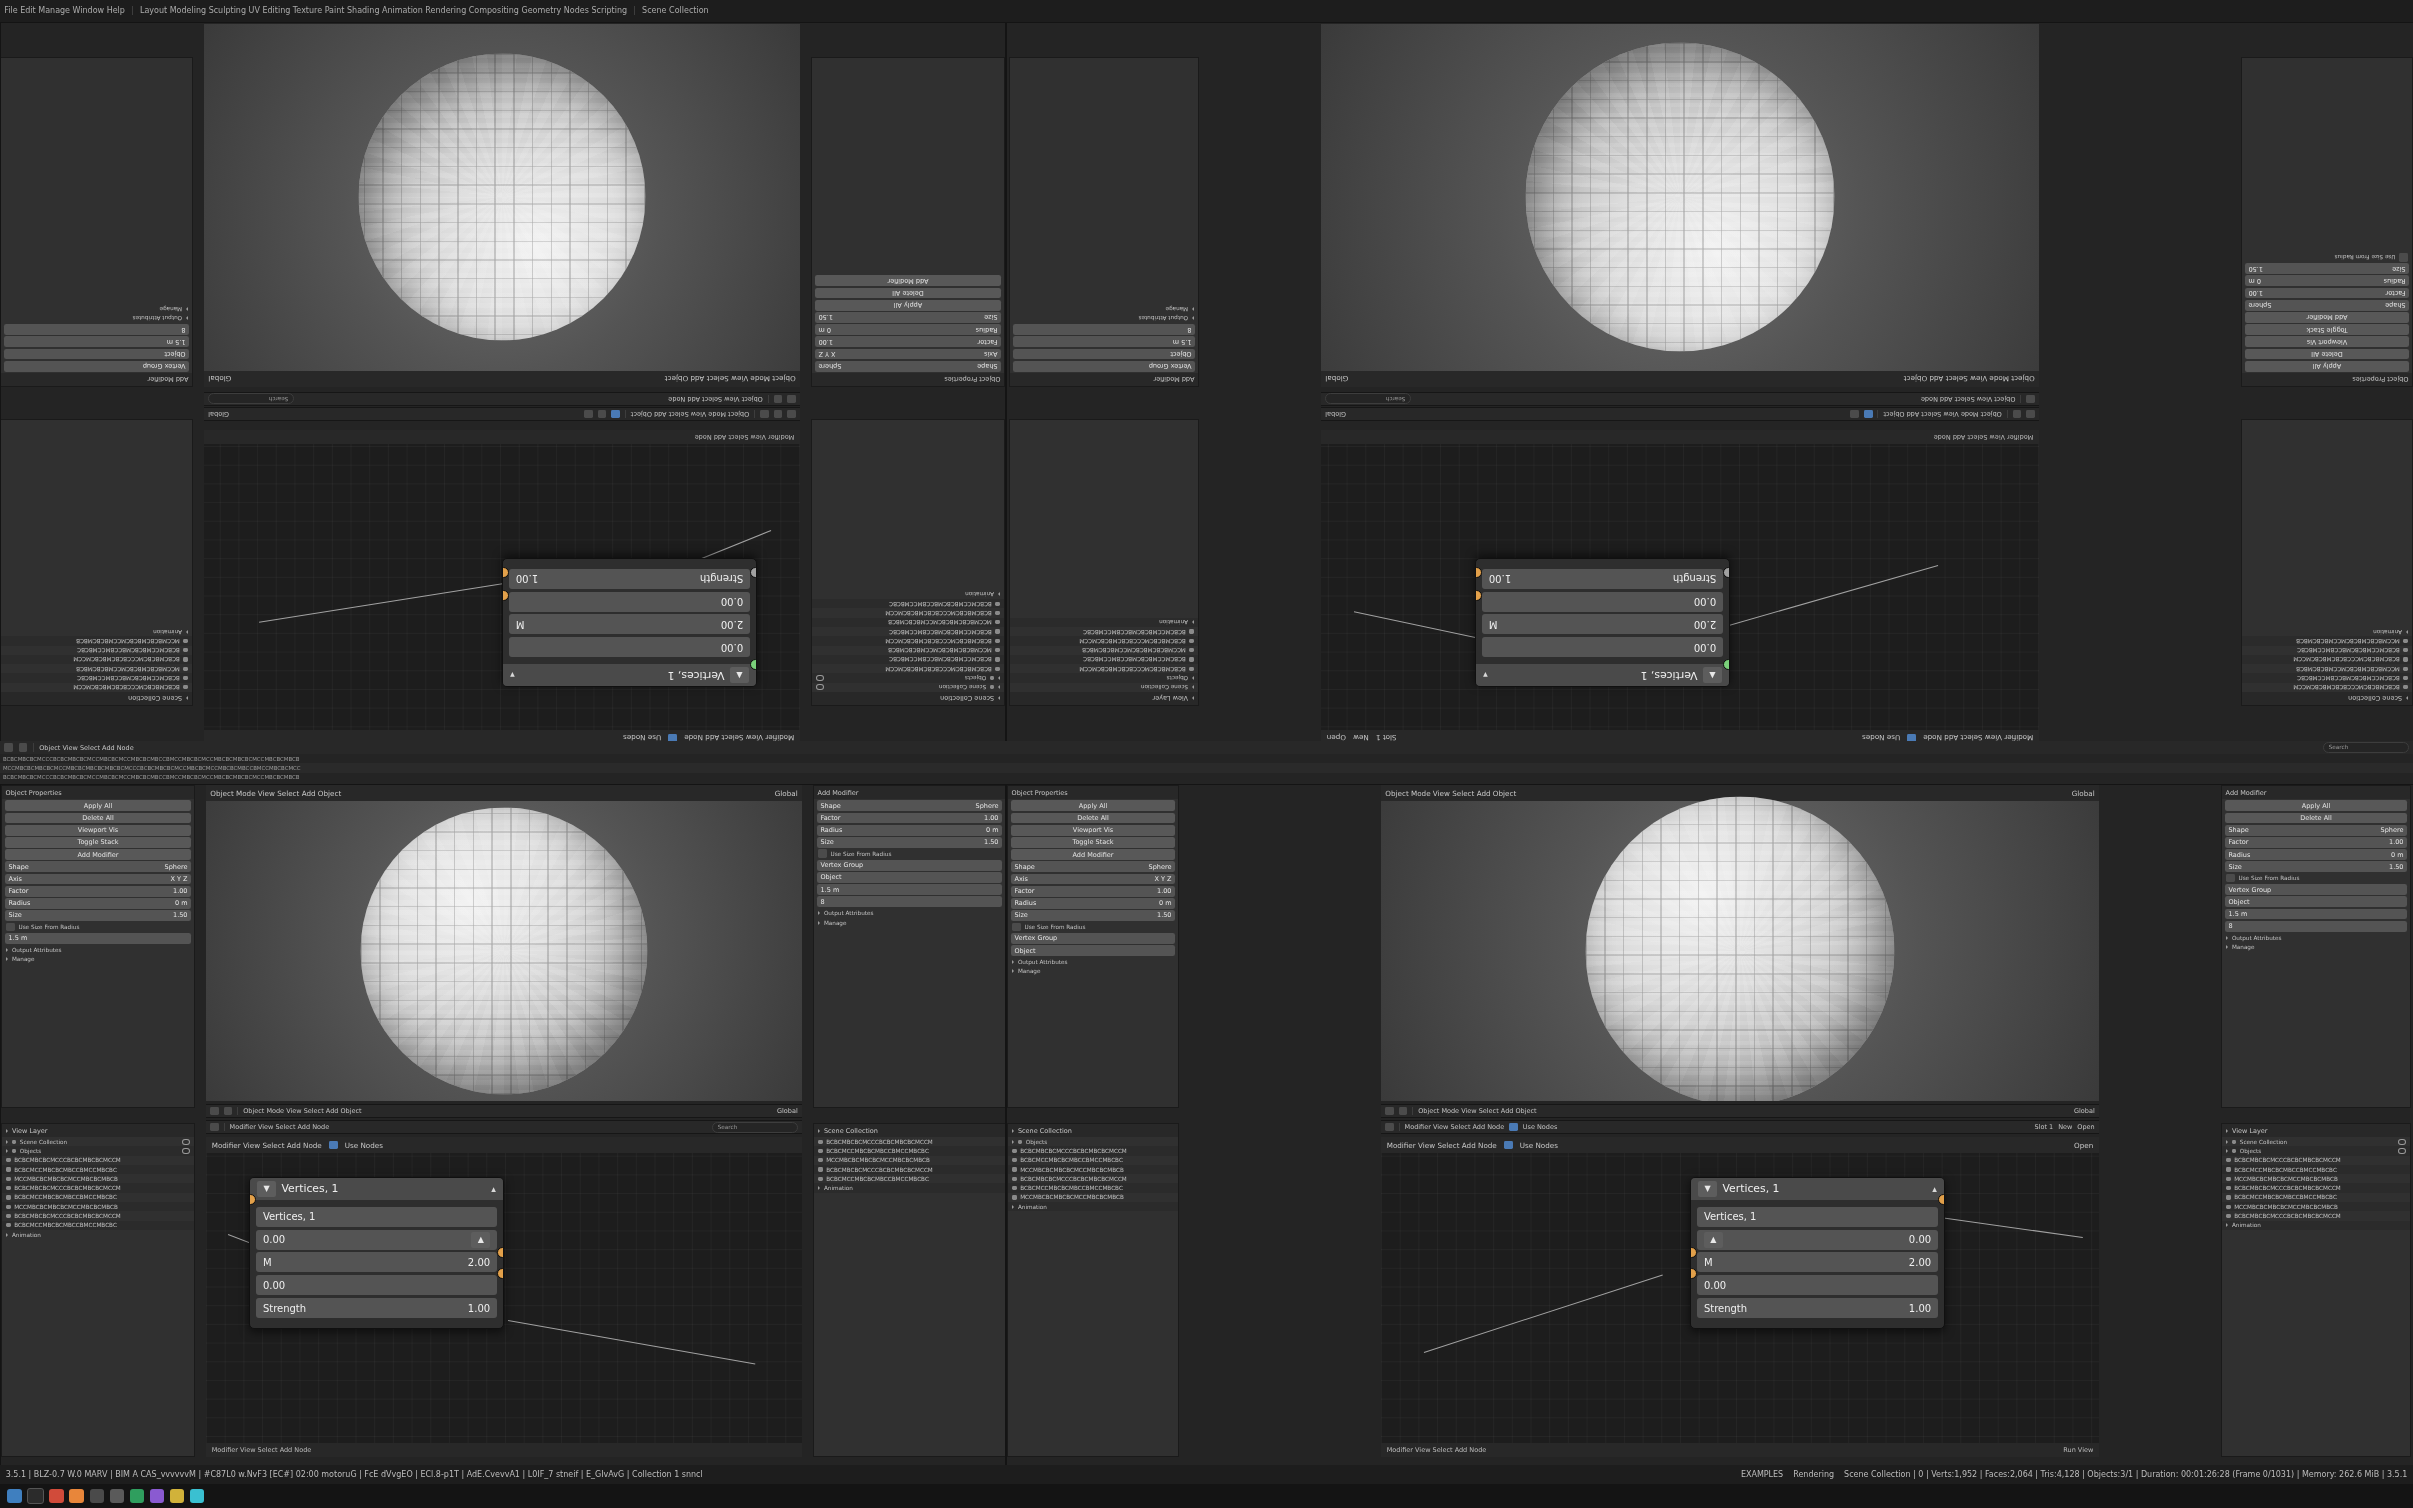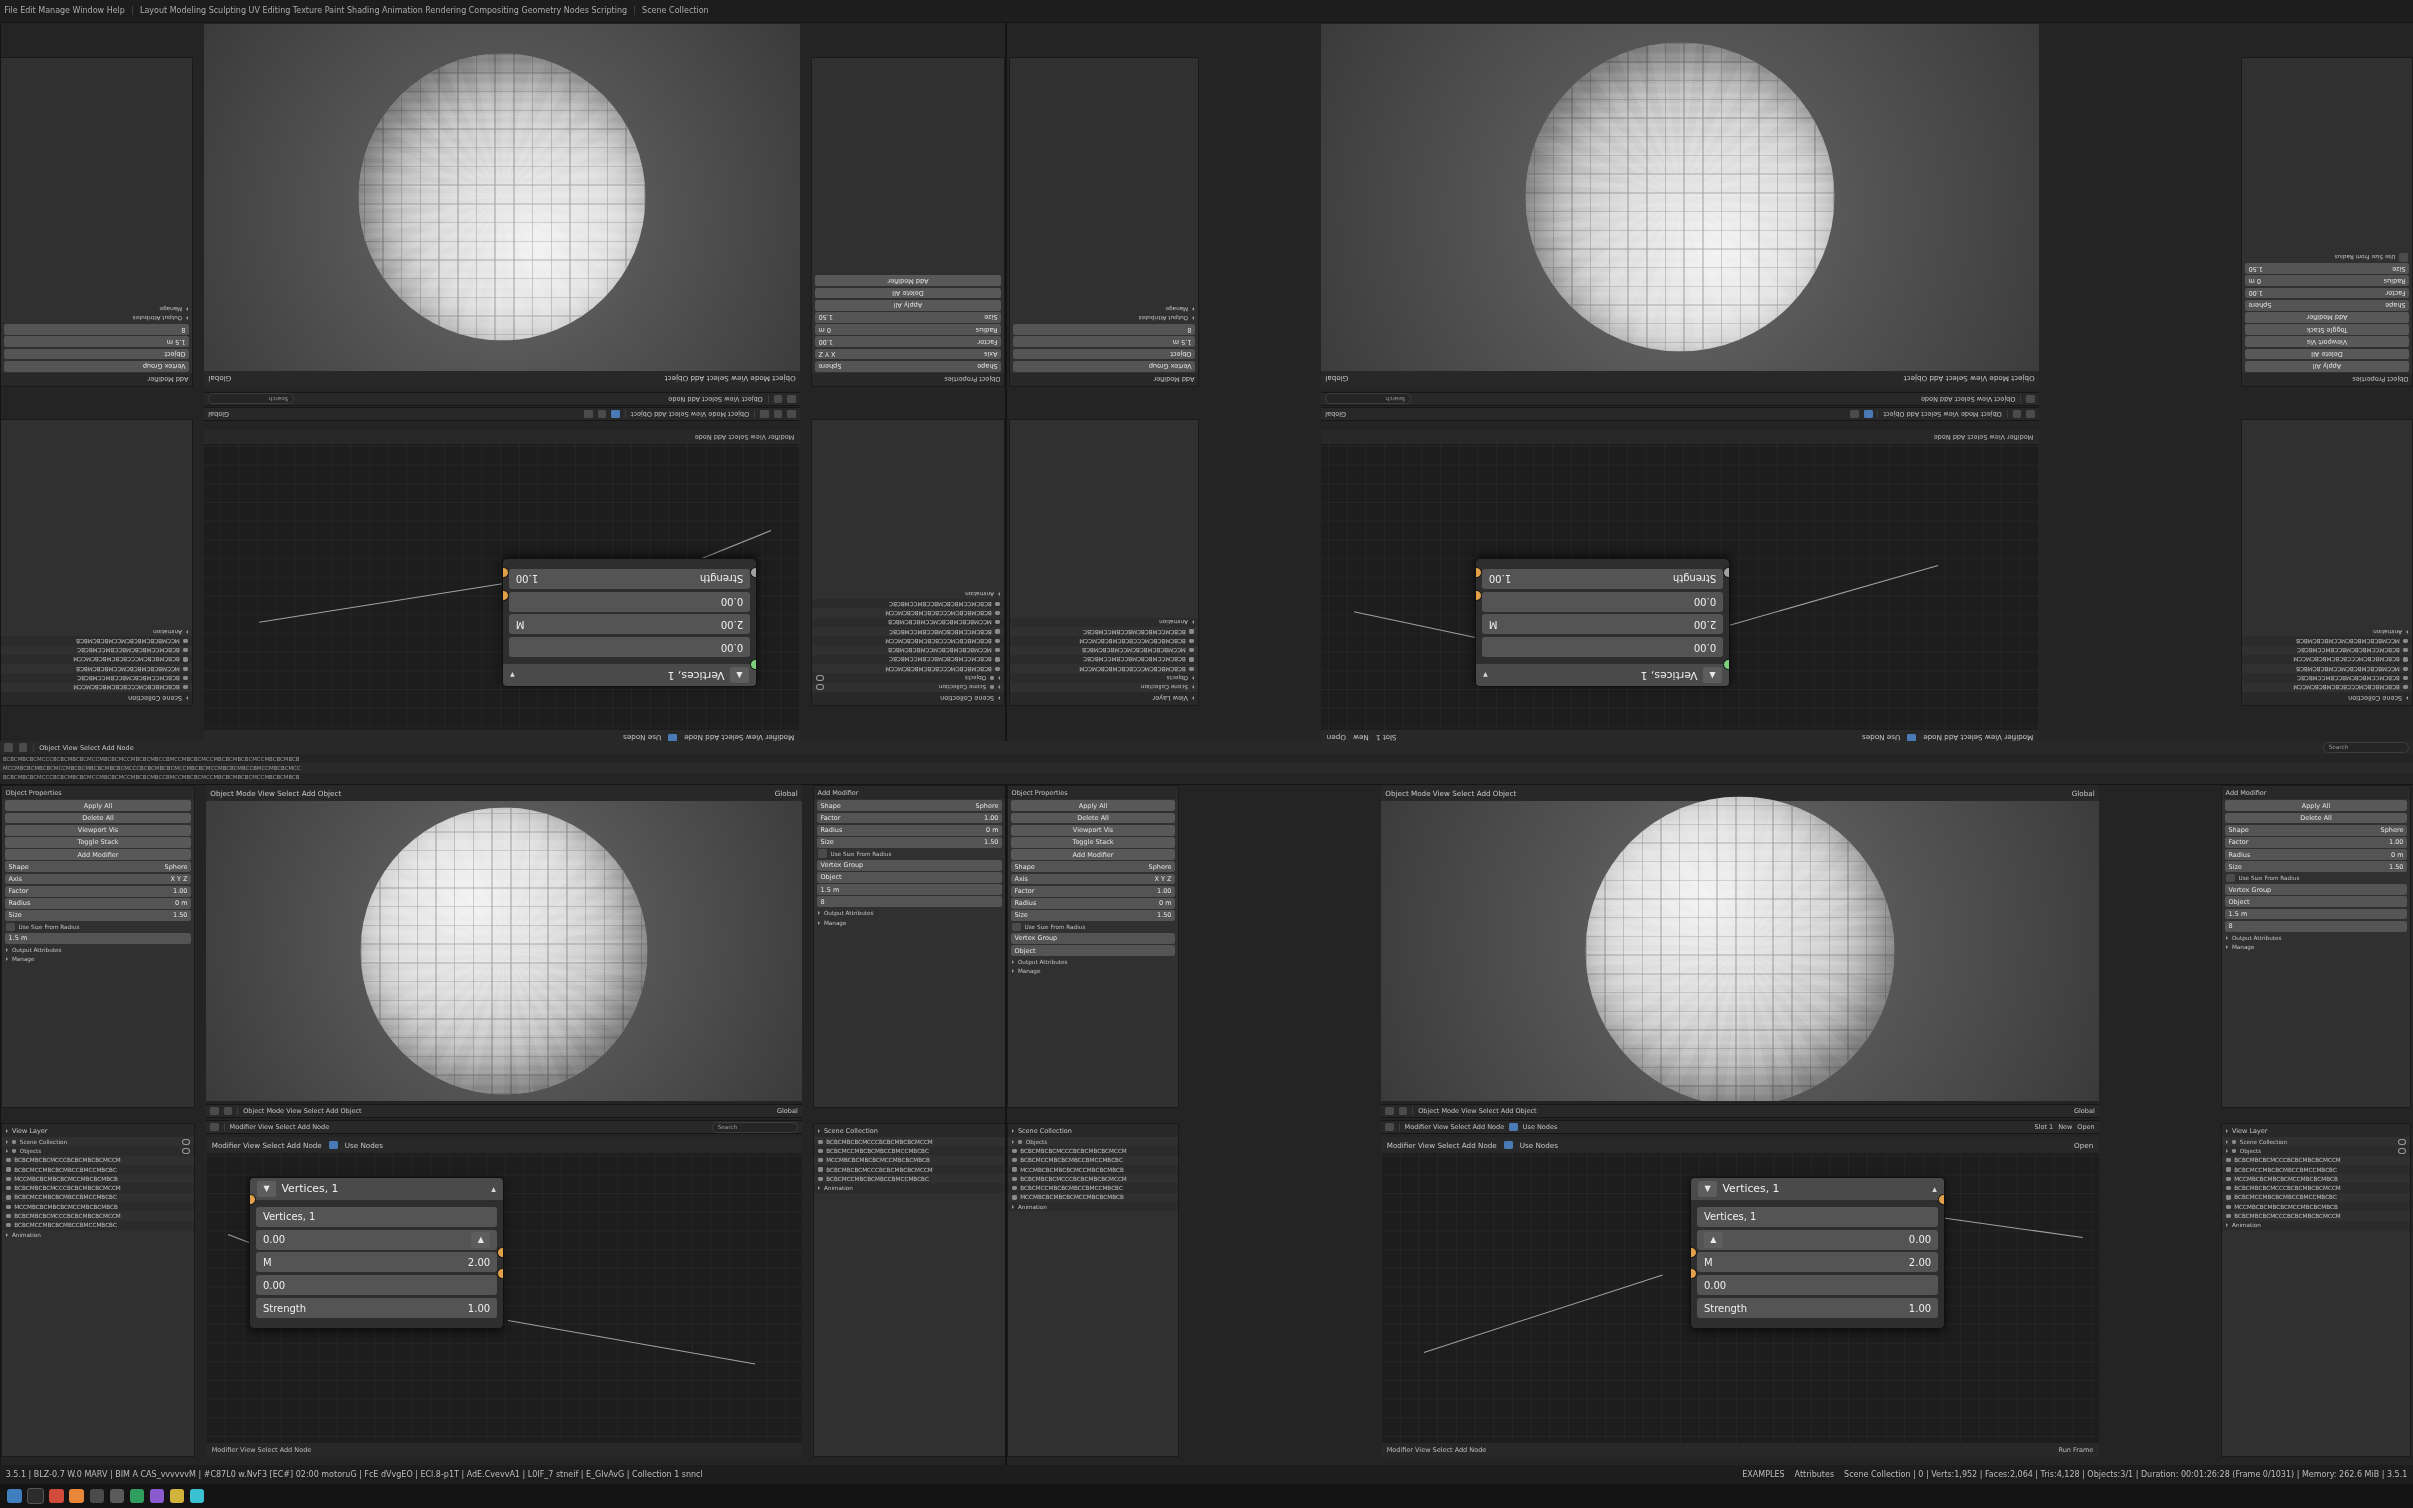--- a/index.html
+++ b/index.html
@@ -967,21 +967,21 @@
             </div>
         </div>
         <span class="socket s-orange" style="right:-5px;top:16px;"></span>
         <span class="socket s-orange" style="left:-5px;top:69px;"></span>
         <span class="socket s-orange" style="left:-5px;top:90px;"></span>
 
       </div>
 
       <div class="nodeed-footer">
         <span>Modifier    View   Select   Add   Node</span>
-        <span style="margin-left:auto">Run Frame</span>
+        <span style="margin-left:auto">Run View</span>
       </div>
     </div>
 
     <div class="strip" style="left:0;top:338px;width:172px;height:334px;">
       <div class="strip-head">
           <span class="tri"></span>
           <span>Scene Collection</span>
         </div>
       <div class="row">
           <span class="tri"></span>
@@ -1066,21 +1066,21 @@
       <div class="row alt">
           <span class="tri"></span>
           <span>Animation</span>
         </div>
     </div>
   </div>
 
   <div class="bottombar" style="bottom:24.4px;">
     <span>3.5.1  |  BLZ-0.7 W.0  MARV  |  BIM A CAS_vvvvvvM  |  #C87L0 w.NvF3 [EC#] 02:00  motoruG  |  FcE dVvgEO  |  ECl.8-p1T  |  AdE.CvevvA1  |  L0IF_7 stneif  |  E_GIvAvG  |  Collection 1 snncl</span>
     <span style="margin-left:auto">EXAMPLES</span>
-    <span>Attributes</span>
+    <span>Rendering</span>
     <span>Scene Collection | 0 | Verts:1,952 | Faces:2,064 | Tris:4,128 | Objects:3/1 | Duration: 00:01:26:28 (Frame 0/1031) | Memory: 262.6 MiB | 3.5.1</span>
   </div>
 
   <div class="taskbar">
     <span class="tbicon" style="background:#3f7fbf"></span>
     <span class="tbicon" style="background:#2b2b2b;border:0.7px solid #555"></span>
     <span class="tbicon" style="background:#d14b3a"></span>
     <span class="tbicon" style="background:#e8863a"></span>
     <span class="tbicon" style="background:#4a4a4a"></span>
     <span class="tbicon" style="background:#5a5a5a"></span>

